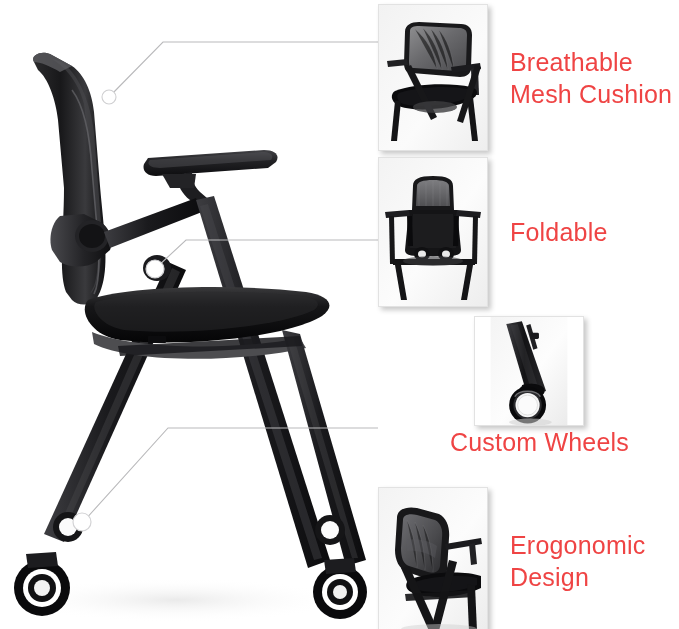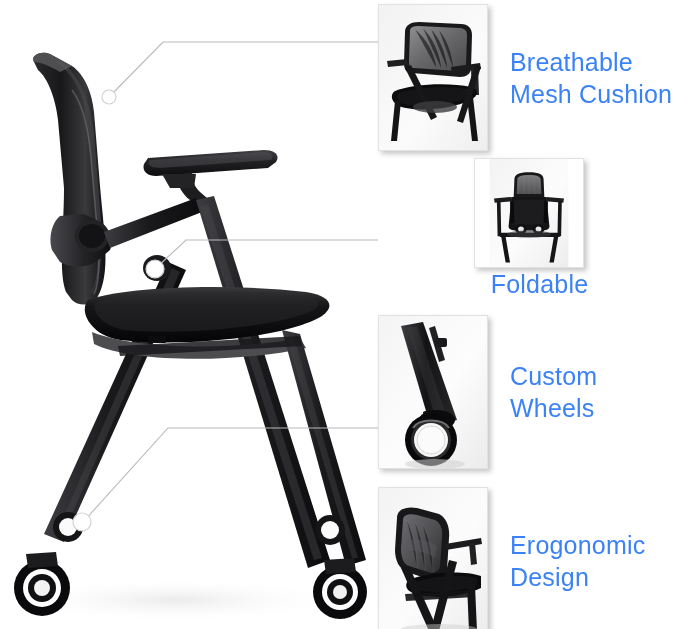--- a/index.html
+++ b/index.html
@@ -48,34 +48,34 @@
     flex:0 0 108px;
     background:#ffffff;
     border:1px solid #e2e2e2;
     box-shadow:3px 3px 5px rgba(0,0,0,0.22);
     overflow:hidden;
   }
   .thumb svg{display:block;width:100%;height:100%;}
   .caption{
     flex:1 1 auto;
     padding-left:22px;
-    color:#3b82f6;
+    color:#ef4444;
     font-size:25px;
     line-height:1.28;
     font-weight:400;
     letter-spacing:0.2px;
     white-space:pre-line;
   }
 
   
   #row-1{top:5px;height:145px;}
   #row-1 .thumb{height:145px;}
-  #row-2{top:158px;height:148px;flex-direction:column;}
+  #row-2{top:158px;height:148px;}
   #row-2 .thumb{height:148px;}
-  #row-3{top:316px;height:152px;}
+  #row-3{top:316px;height:152px;flex-direction:column;}
   #row-3 .thumb{height:152px;}
   #row-4{top:488px;height:146px;}
   #row-4 .thumb{height:146px;}
 </style>
 </head>
 <body>
 
 <div id="stage">
 
   <div id="hero">

